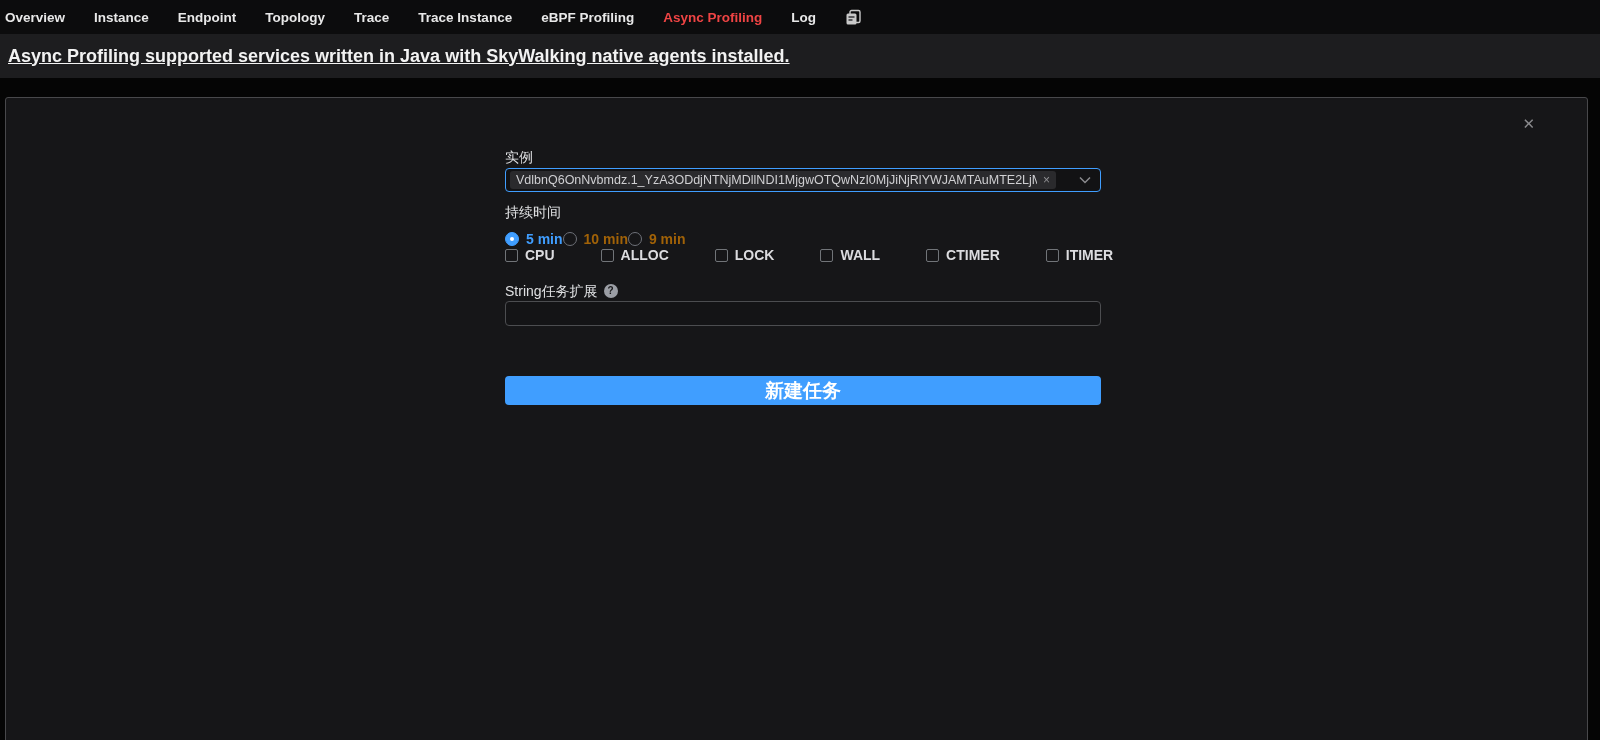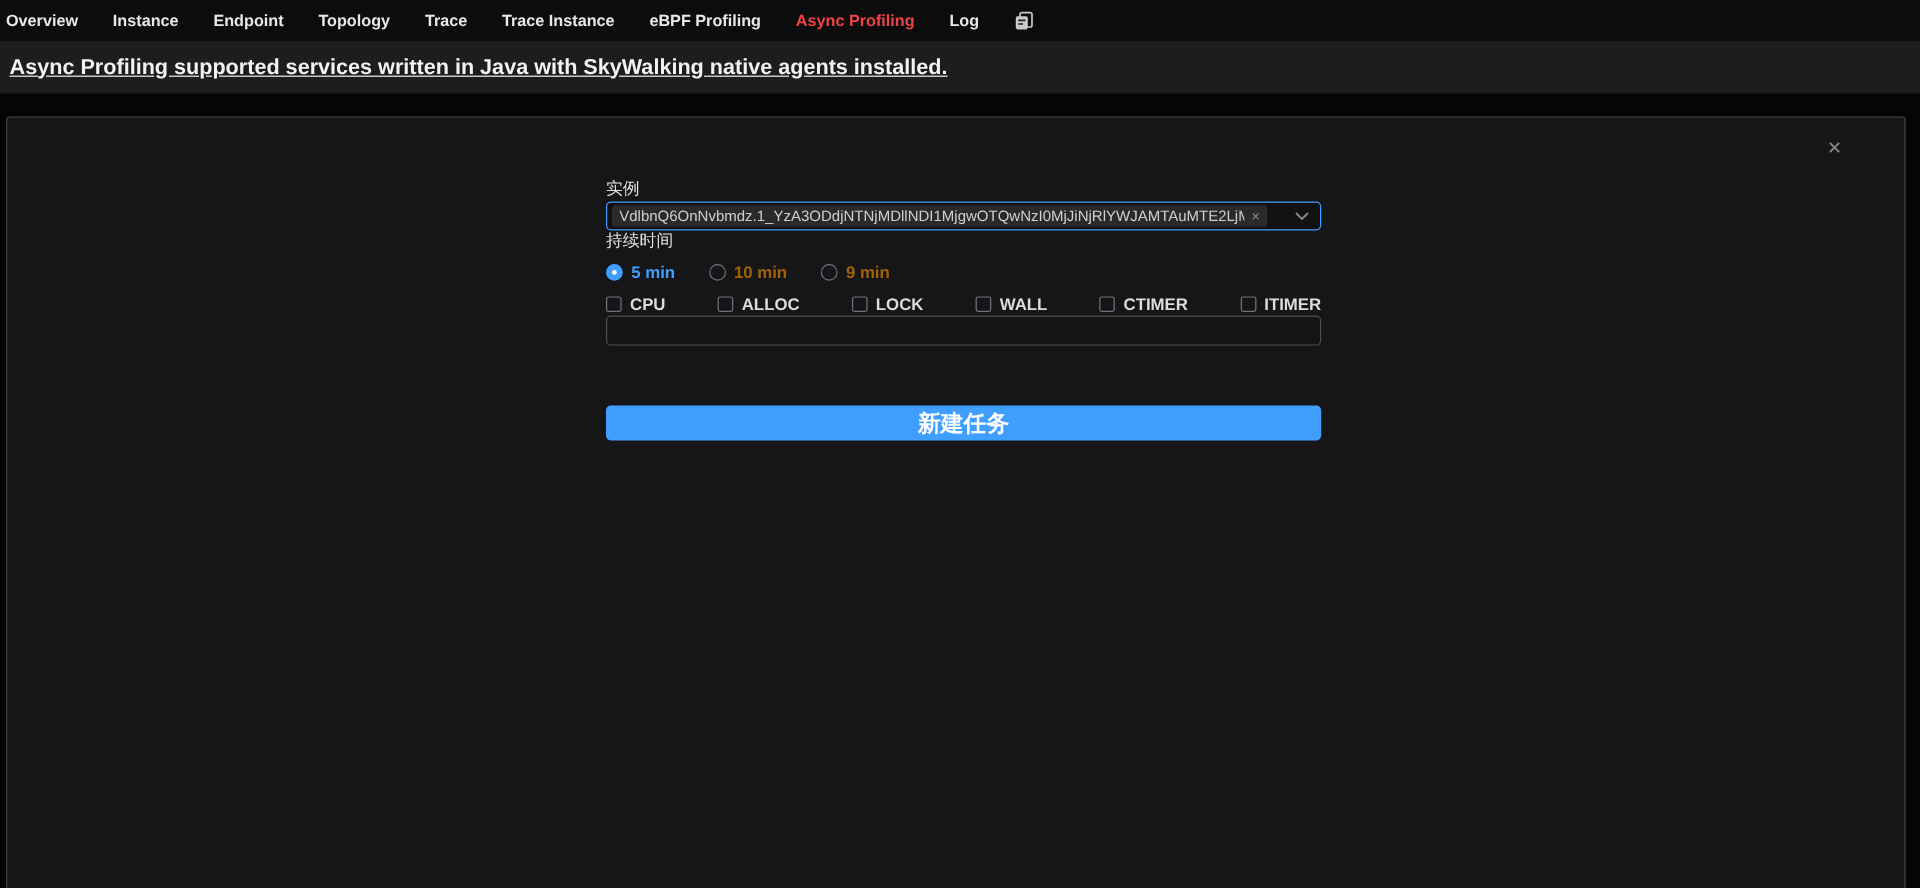--- a/index.html
+++ b/index.html
@@ -64,36 +64,36 @@
   }
   .tag .tag-text {
     font-size:12.5px; color:#cfcfd2; white-space:nowrap; overflow:hidden;
     max-width:530px;
   }
   .tag .tag-x { color:#909093; font-size:12px; line-height:12px; cursor:pointer; flex:0 0 auto; }
   .select .spacer { flex:1; }
   .select svg { margin-right:9px; flex:0 0 auto; }
 
   
-  .radio-row { margin-top:11px; display:flex; align-items:flex-start; gap:28px; }
+  .radio-row { margin-top:11px; display:flex; align-items:flex-start; }
   .radio { display:flex; align-items:center; gap:7px; cursor:pointer; }
   .radio .dot {
     width:14px; height:14px; border-radius:50%;
     border:1px solid #6e7178; background:transparent; position:relative; flex:0 0 auto;
   }
   .radio.selected .dot { background:#409eff; border-color:#409eff; }
   .radio.selected .dot::after {
     content:""; position:absolute; left:4px; top:4px; width:4px; height:4px;
     border-radius:50%; background:#fff;
   }
   .radio .rlabel { font-size:14px; font-weight:600; color:#a16207; line-height:16px; }
   .radio.selected .rlabel { color:#409eff; }
 
   
-  .check-row { margin-top:10px; display:flex; align-items:center; gap:30px;justify-content:space-between; }
+  .check-row { margin-top:0; display:flex; align-items:center; gap:46px; }
   .check { display:flex; align-items:center; gap:7px; cursor:pointer; }
   .check .box {
     width:13px; height:13px; border:1px solid #717478; border-radius:2px;
     background:transparent; flex:0 0 auto;
   }
   .check .clabel { font-size:14px; font-weight:600; color:#dcdcdf; line-height:16px; }
 
   
   .help {
     width:14px; height:14px; border-radius:50%; background:#9b9ea5; color:#161618;
@@ -109,21 +109,21 @@
   }
 
   
   .submit-btn {
     margin-top:50px; width:100%; height:29px;
     background:#409eff; border:none; border-radius:4px;
     color:#fff; font-size:19px; font-weight:600; cursor:pointer;
     font-family:"Liberation Sans","DejaVu Sans",sans-serif;
   }
 
-  .mt12 { }
+  .mt12 { margin-top:12px; }
   .mt25 { margin-top:25px; }
   .mt20 { margin-top:20px; }
 </style>
 </head>
 <body>
 
 <nav class="topnav">
   <div class="tab">Overview</div>
   <div class="tab">Instance</div>
   <div class="tab">Endpoint</div>
@@ -204,19 +204,23 @@
         <span class="box"></span>
         <span class="clabel">CTIMER</span>
       </div>
       <div class="check">
         <span class="box"></span>
         <span class="clabel">ITIMER</span>
       </div>
     </div>
 
     
+    <div class="grp-label mt20">
+      <span>String任务扩展</span>
+      <span class="help">?</span>
+    </div>
     <input class="text-input" type="text" placeholder="" style="">
 
     
     <button class="submit-btn">新建任务</button>
 
   </div>
 </div>
 
 </body></html>

